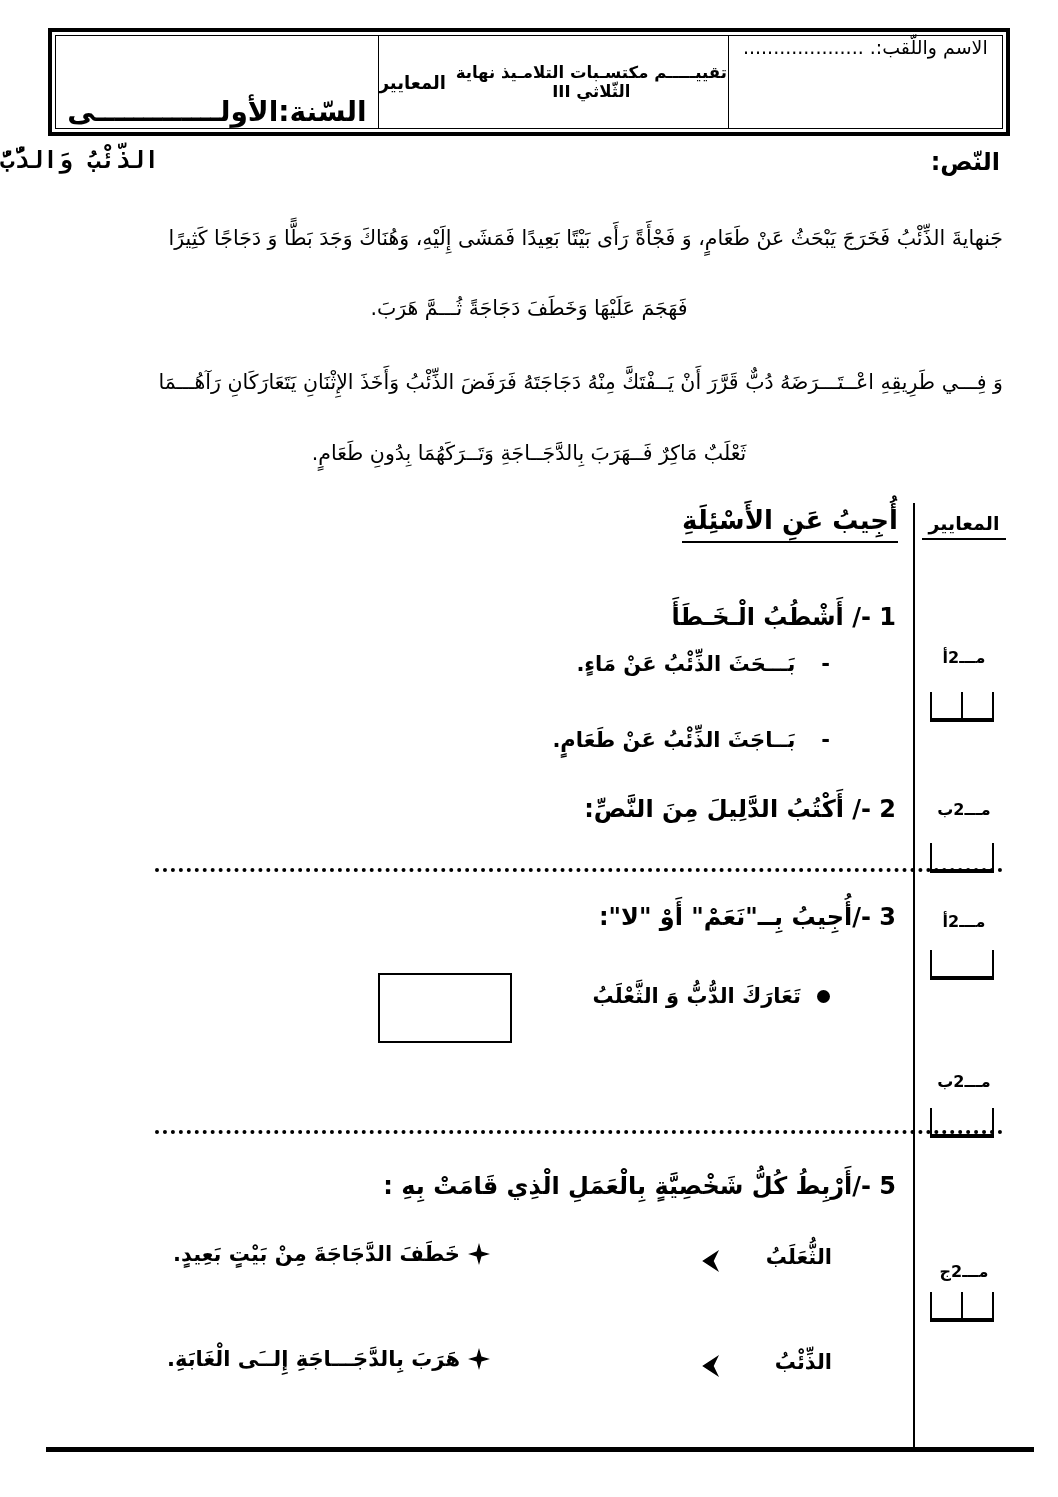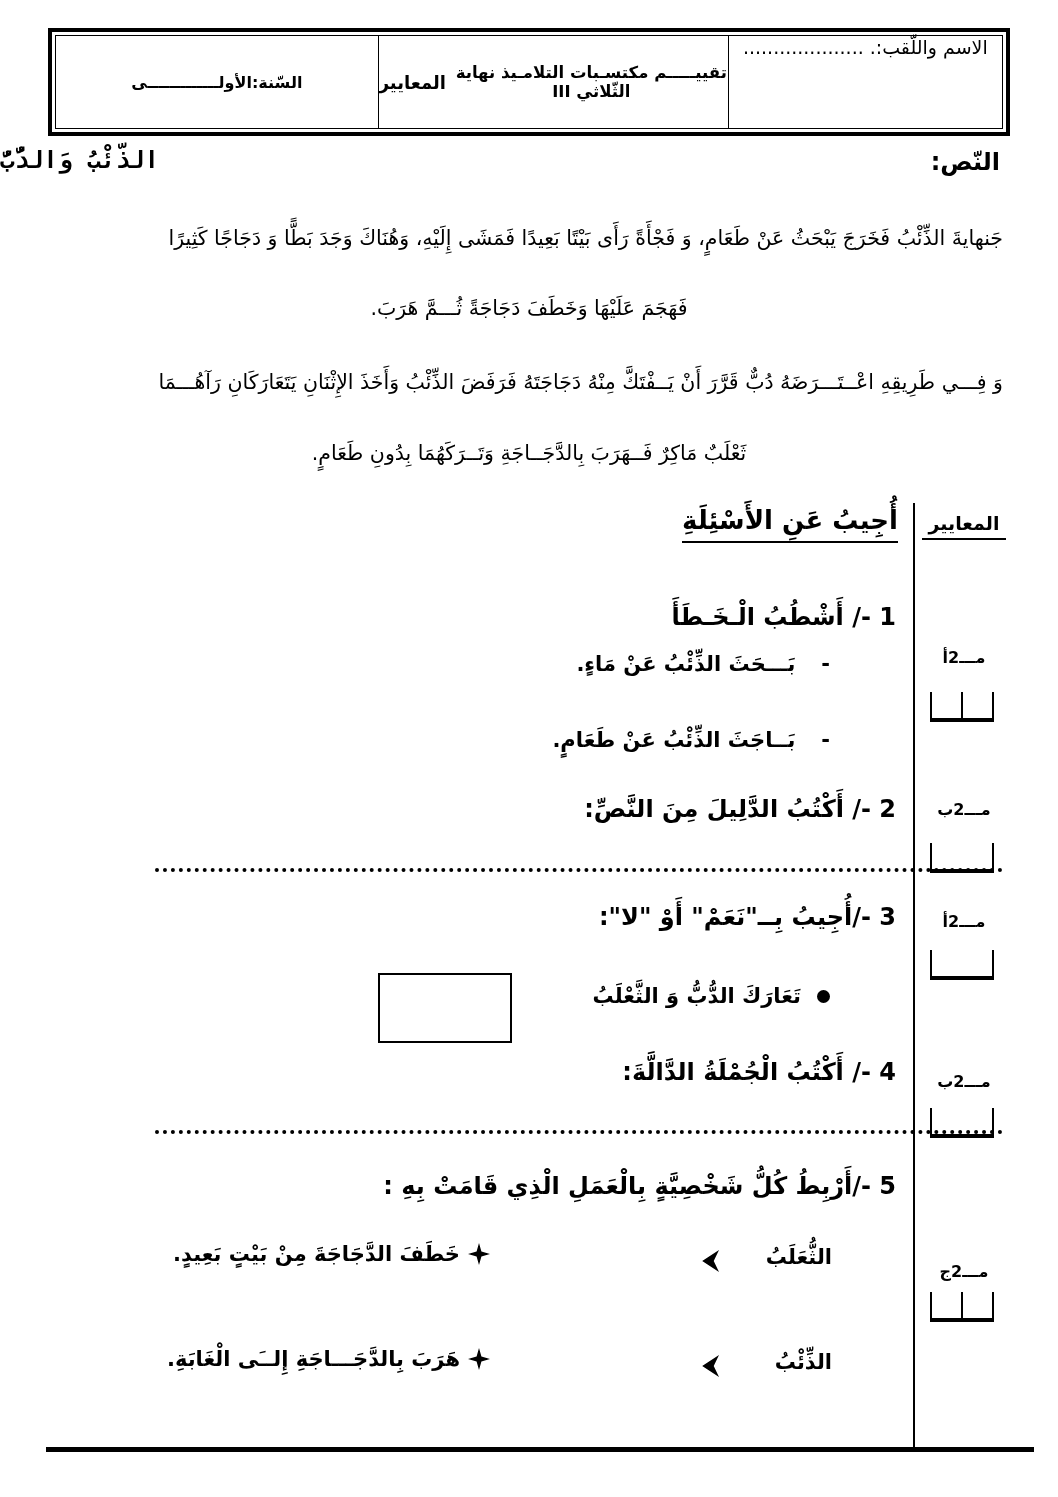--- a/index.html
+++ b/index.html
@@ -20,21 +20,21 @@
     border:4px solid #000; padding:3px;
   }
   .hdr-inner {
     width:100%; height:100%;
     border:1px solid #000;
     display:flex; flex-direction:row;
   }
   .hdr-cell { display:flex; flex-direction:row; align-items:center; justify-content:center; }
   .hdr-cell.name { width:29%; border-left:1px solid #000; font-size:19px; padding:0 10px; align-items:flex-start; }
   .hdr-cell.mid  { width:37%; border-left:1px solid #000; font-size:16.5px; text-align:center; gap:9px; font-weight:bold; }
-  .hdr-cell.year { width:34%; font-size:16px; font-weight:bold; }
+  .hdr-cell.year { width:34%; font-size:28px; font-weight:bold;align-items:flex-end; }
   .hdr-cell.mid .subject { font-size:18px; }
   
   .text-label { position:absolute; top:148px; right:58px; font-size:24px; font-weight:bold; }
   .text-title { position:absolute; top:146px; left:0; width:100%; text-align:left; font-size:24px; font-weight:bold;font-family:Liberation Mono, monospace; }
   .bodyline { position:absolute; right:55px; left:55px; font-size:20.5px; line-height:1.6; white-space:nowrap; }
   .bodyline.l1 { text-align:right; }
   .bodyline.lc { text-align:center; }
   .p1l1 { top:222px; } .p1l2 { top:292px; }
   .p2l1 { top:366px; } .p2l2 { top:437px; }
   
@@ -140,21 +140,20 @@
 
   <div class="q-title q3-title">3 -/أُجِيبُ بِــ"نَعَمْ" أَوْ "لا":</div>
   <div class="bullet-row">
     <span class="bullet-dot"></span>
     <span>تَعَارَكَ الدُّبُّ وَ الثَّعْلَبُ</span>
   </div>
   <div class="answer-box"></div>
   <div class="crit-label cl3">مـــ2أ</div>
   <div class="score-box sb3"></div>
 
-  <div class="q-title q4-title">4 -/ أَكْتُبُ الْجُمْلَةُ الدَّالَّةَ:</div>
   <div class="crit-label cl4">مـــ2ب</div>
   <div class="score-box sb4"></div>
   <div class="dotline dot2"></div>
 
   <div class="q-title q5-title">5 -/أَرْبِطُ كُلُّ شَخْصِيَّةٍ بِالْعَمَلِ الْذِي قَامَتْ بِهِ :</div>
 
   <div class="pair-char pc1">الثُّعَلَبُ</div>
   <span class="arrow-icon ar1"></span>
   <div class="pair-action pa1">
     <span class="star-icon"></span>

